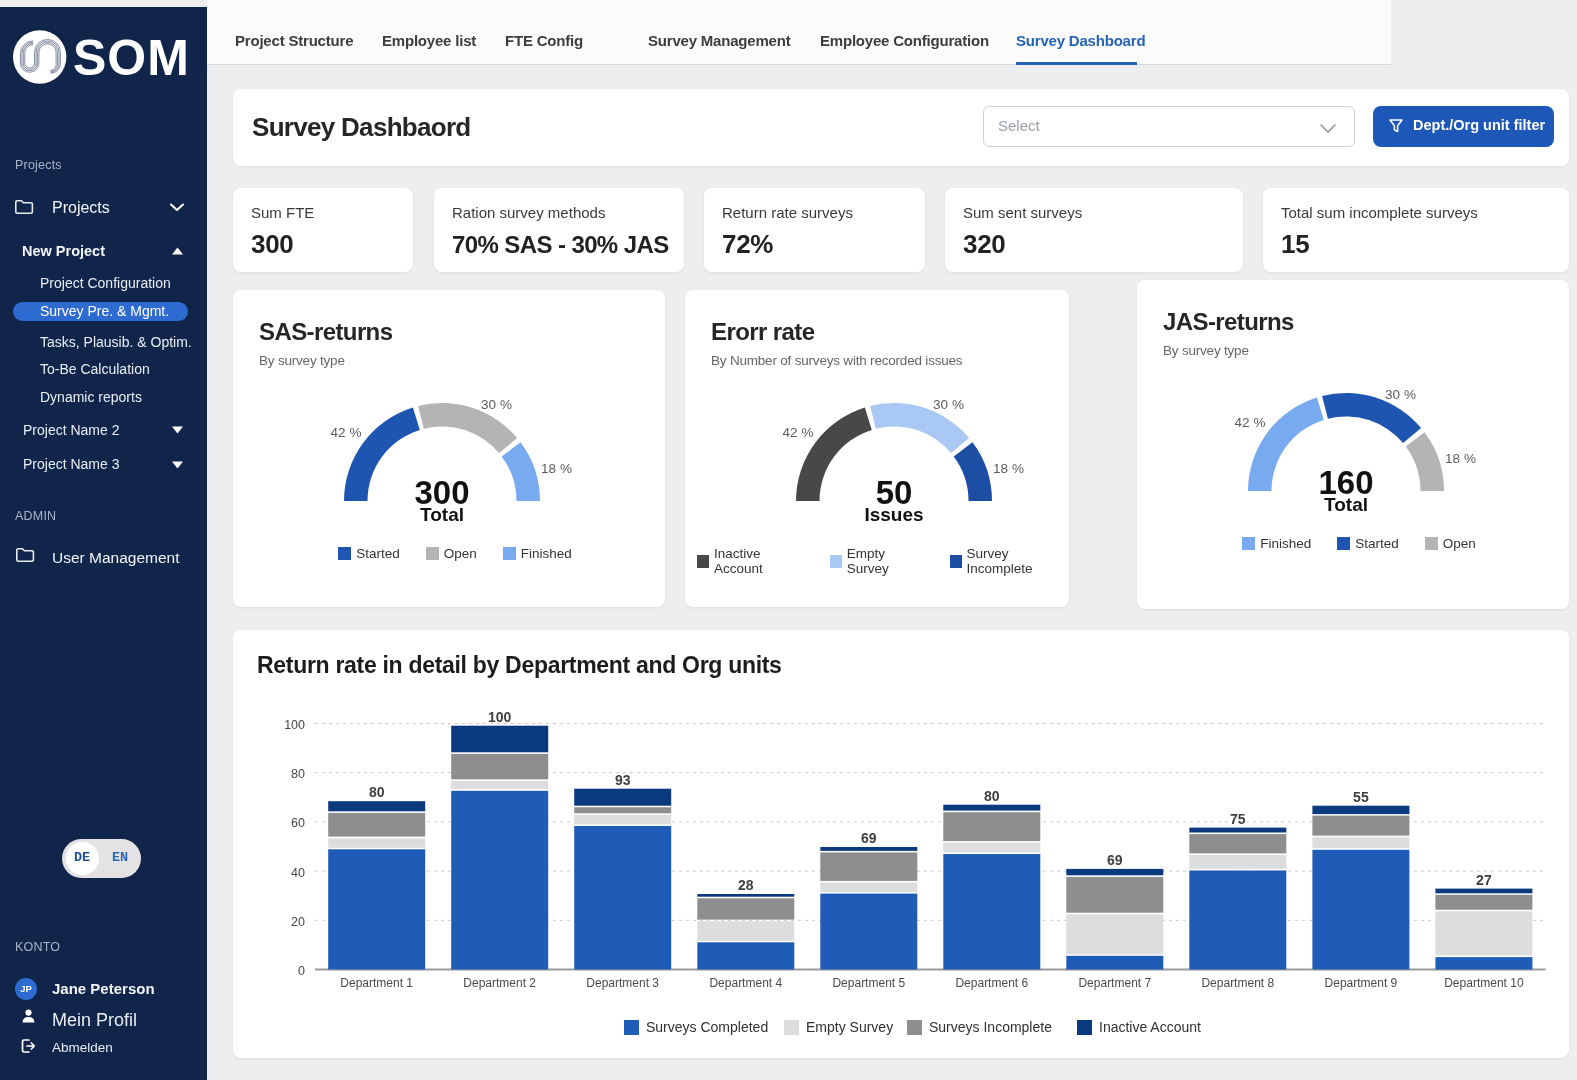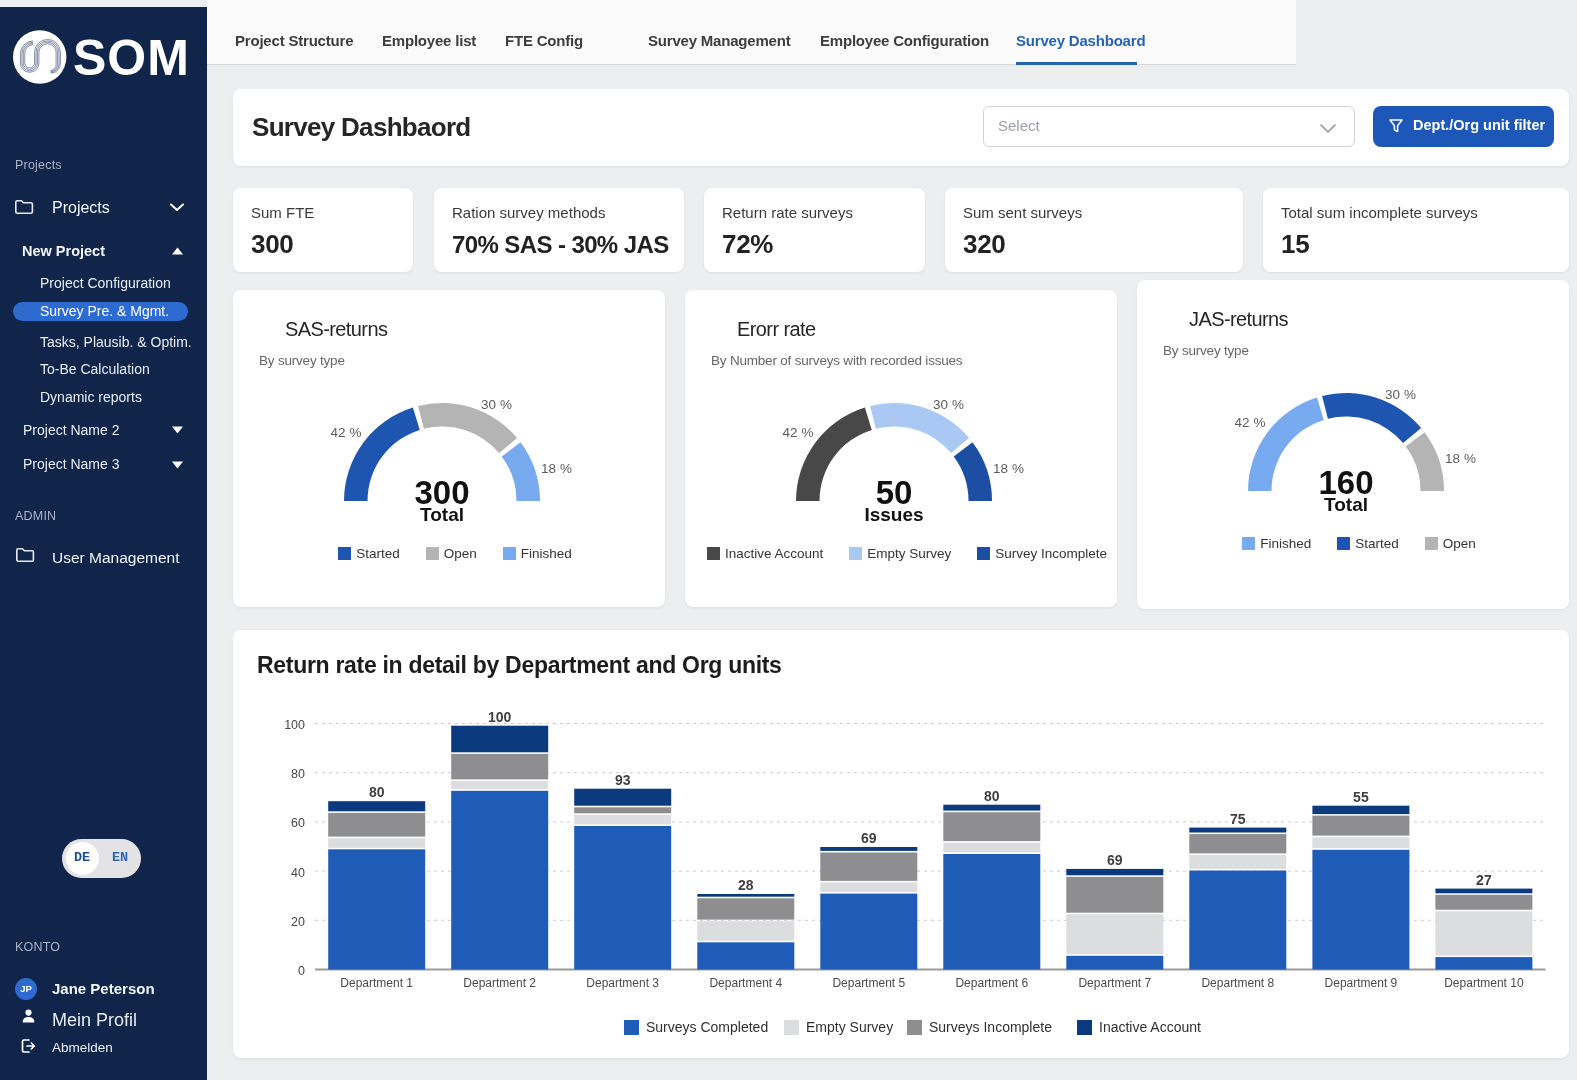--- a/index.html
+++ b/index.html
@@ -1,24 +1,24 @@
 <!DOCTYPE html>
 <html><head><meta charset="utf-8"><style>
 * { margin:0; padding:0; box-sizing:border-box; }
 body { width:1577px; height:1080px; font-family:"Liberation Sans",sans-serif; background:#edeef0; overflow:hidden; position:relative; }
 .side { position:absolute; left:0; top:0; width:207px; height:1080px; background:#102549;margin-top:7px; }
 .main { position:absolute; left:207px; top:0; width:1370px; height:1080px; background:#edeef0; }
-.tabbar { position:absolute; left:207px; top:0; width:1089px; height:65px; background:#fbfbfc; border-bottom:1px solid #d8d8d8; }
+.tabbar { position:absolute; left:207px; top:0; width:1184px; height:65px; background:#fbfbfc; border-bottom:1px solid #d8d8d8; }
 .tab { position:absolute; top:32px; font-size:15px; font-weight:bold; color:#3d3d3d; letter-spacing:-0.2px; }
 .tab.active { color:#2563b5; }
 .card { position:absolute; background:#fff; border-radius:8px; box-shadow:0 1px 3px rgba(0,0,0,0.07); }
 .kpi { top:188px; height:84px; padding:16px 18px; }
 .klbl { font-size:15px; color:#3a3a3a; }
 .kval { font-size:26px; font-weight:bold; color:#222; margin-top:8px; white-space:nowrap; letter-spacing:-0.3px; }
-.gtitle { position:absolute; left:26px; top:28px; font-size:20px; font-weight:normal; color:#262626; letter-spacing:-0.6px;margin-left:26px; }
+.gtitle { position:absolute; left:26px; top:28px; font-size:24px; font-weight:bold; color:#262626; letter-spacing:-0.6px; }
 .gsub { position:absolute; left:26px; top:63px; font-size:13.5px; color:#666; letter-spacing:-0.2px; }
 .gleg { position:absolute; left:0; top:256px; width:100%; display:flex; justify-content:center; gap:14px; }
 .litm { font-size:13.5px; color:#343434; display:flex; align-items:center;padding-left:12px; }
 .lsq { width:13px; height:13px; display:inline-block; margin-right:5px; }
 .citm { position:absolute; top:389px; font-size:14px; color:#303030; display:flex; align-items:center; }
 .csq { width:15px; height:15px; display:inline-block; margin-right:7px; }
 .slabel { position:absolute; left:15px; font-size:12.5px; color:#a9b4c8; letter-spacing:0.2px; }
 .snav { position:absolute; color:#f2f5fa; font-size:16px; }
 .snav.b { font-weight:bold; }
 .ssub { position:absolute; color:#e8edf5; font-size:14px; }
@@ -159,21 +159,21 @@
       <text x="323.5" y="183" text-anchor="middle" font-size="13.5" fill="#5c5c5c">18 %</text>
       <text x="209.0" y="214" text-anchor="middle" font-size="33" font-weight="bold" fill="#111">300</text>
       <text x="209.0" y="230.5" text-anchor="middle" font-size="19" font-weight="bold" fill="#111">Total</text>
     </svg>
 <div class="gleg">
       <span class="litm"><span class="lsq" style="background:#1d55b0"></span>Started</span>
       <span class="litm"><span class="lsq" style="background:#b4b4b4"></span>Open</span>
       <span class="litm"><span class="lsq" style="background:#78aaf0"></span>Finished</span>
     </div>
 </div>
-<div class="card" style="left:685px;top:290px;width:432px;height:317px">
+<div class="card" style="left:685px;top:290px;width:384px;height:317px">
 <div class="gtitle">Erorr rate</div>
 <div class="gsub">By Number of surveys with recorded issues</div>
 <svg width="432" height="280" style="position:absolute;left:0;top:0">
       <path d="M111.0,211.0 A98.0,98.0 0 0 1 179.9,117.4 L186.8,139.9 A74.5,74.5 0 0 0 134.5,211.0 Z" fill="#484848"></path>
       <path d="M185.1,116.0 A98.0,98.0 0 0 1 284.1,148.0 L266.1,163.1 A74.5,74.5 0 0 0 190.9,138.7 Z" fill="#a9c8f3"></path>
       <path d="M287.5,152.3 A98.0,98.0 0 0 1 307.0,211.0 L283.5,211.0 A74.5,74.5 0 0 0 268.7,166.4 Z" fill="#1c4fa4"></path>
       <text x="113" y="147" text-anchor="middle" font-size="13.5" fill="#5c5c5c">42 %</text>
       <text x="263.5" y="118.5" text-anchor="middle" font-size="13.5" fill="#5c5c5c">30 %</text>
       <text x="323.5" y="183" text-anchor="middle" font-size="13.5" fill="#5c5c5c">18 %</text>
       <text x="209.0" y="214" text-anchor="middle" font-size="33" font-weight="bold" fill="#111">50</text>

